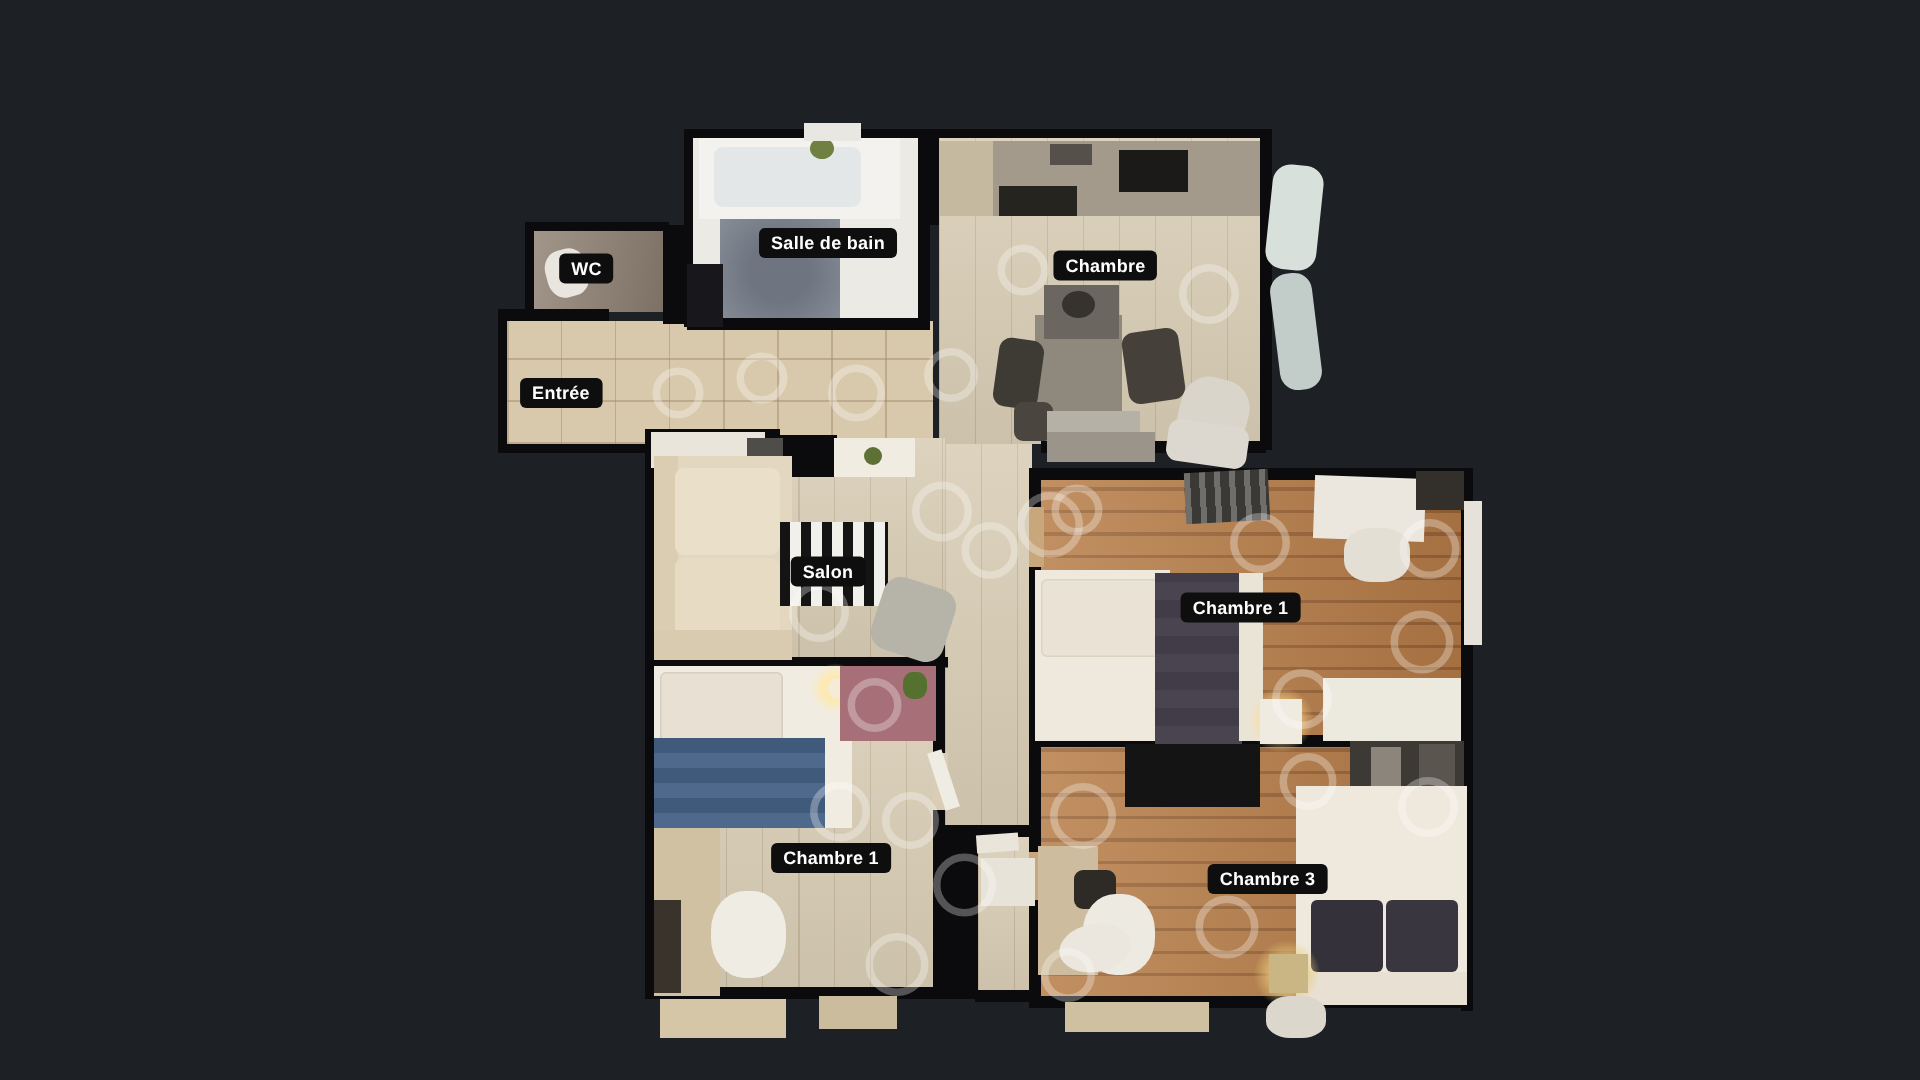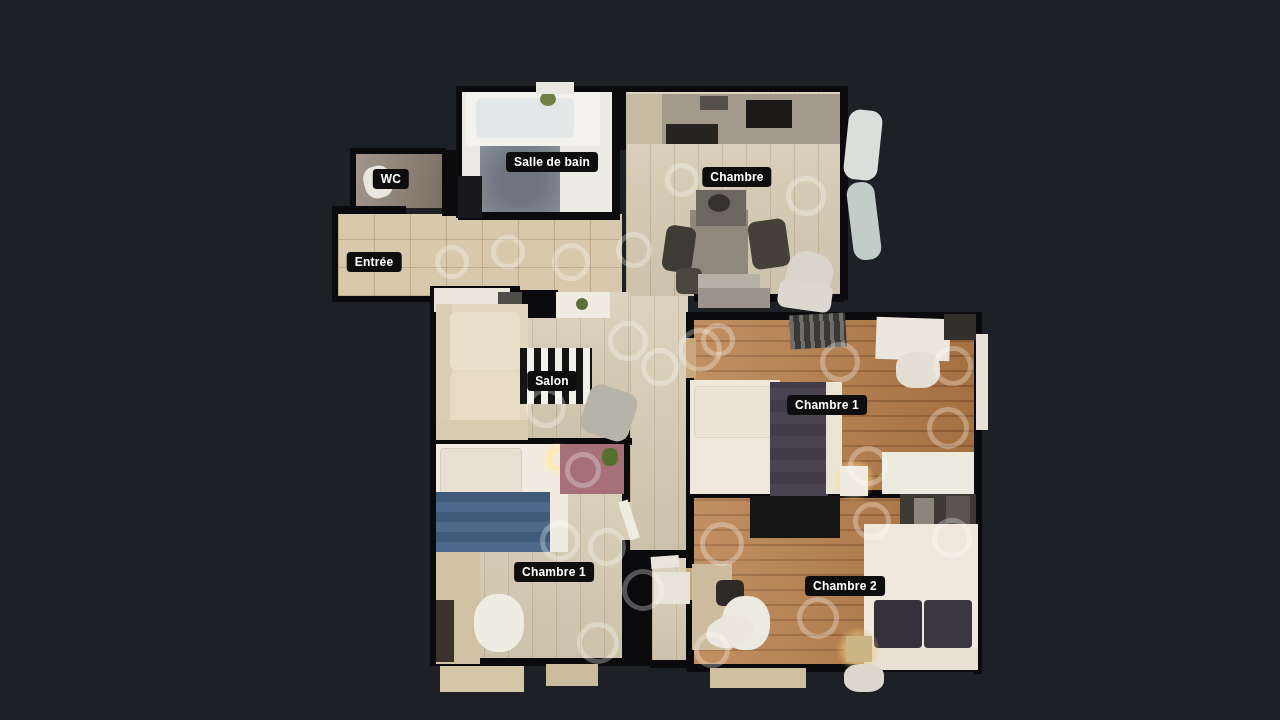--- a/index.html
+++ b/index.html
@@ -197,15 +197,15 @@
         <div class="ring" style="left: 712px; top: 650px; height: 36px; width: 36px;"></div>
       </div>
 
     <div class="room-label" style="left:391px;top:179px;">WC</div>
     <div class="room-label" style="left:552px;top:162px;">Salle de bain</div>
     <div class="room-label" style="left:737px;top:177px;">Chambre</div>
     <div class="room-label" style="left:374px;top:262px;">Entrée</div>
     <div class="room-label" style="left:552px;top:381px;">Salon</div>
     <div class="room-label" style="left:827px;top:405px;">Chambre 1</div>
     <div class="room-label" style="left:554px;top:572px;">Chambre 1</div>
-    <div class="room-label" style="left:845px;top:586px;">Chambre 2</div>
+    <div class="room-label" style="left:845px;top:586px;">Chambre 3</div>
   </div>
 </div>
 
 </body></html>

